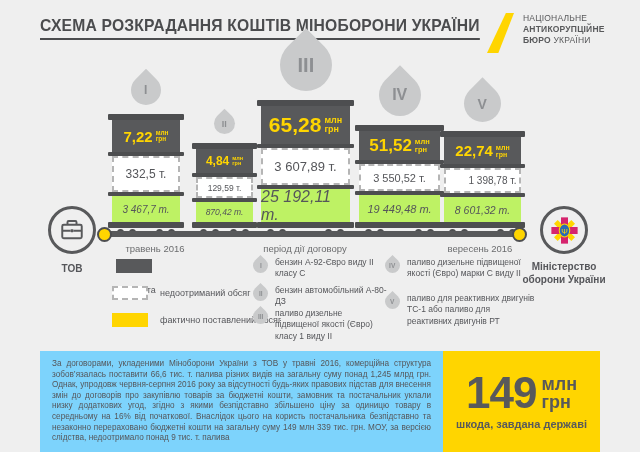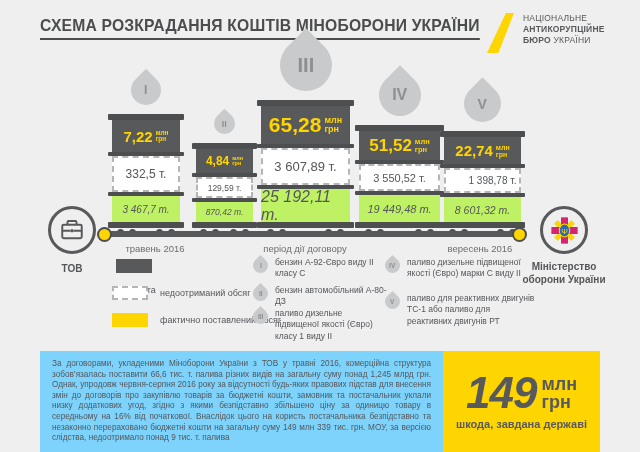--- a/index.html
+++ b/index.html
@@ -98,21 +98,21 @@
   .mini-drop i { transform:rotate(-45deg); font-style:normal; font-size:6.5px; font-weight:bold; color:#8d8f92; }
   .fuel-text { font-size:8.5px; color:#55565a; line-height:1.35; }
 
   
   .bottom { position:absolute; left:40px; top:351px; width:560px; display:flex; align-items:stretch; }
   .summary { flex:1; background:#7dd3fc; padding:8px 12px; }
   .summary p { font-size:8.2px; line-height:10.6px; color:#55565a; text-align:justify; }
   .damage { width:157px; background:#ffd500; display:flex; flex-direction:column;
             align-items:center; justify-content:center; padding:6px 8px; }
   .damage-main { display:flex; align-items:center; gap:5px; }
-  .damage-value { font-size:44px; font-weight:bold; color:#58595b; line-height:.9; letter-spacing:-1px;font-style:italic; }
+  .damage-value { font-size:44px; font-weight:bold; color:#58595b; line-height:.9; letter-spacing:-1px; }
   .damage-unit { font-size:18px; font-weight:bold; color:#58595b; line-height:1; text-align:left; }
   .damage-unit i { display:block; font-style:normal; }
   .damage-caption { font-size:11px; font-weight:bold; color:#58595b; margin-top:5px; white-space:nowrap; }
 </style>
 </head>
 <body>
 
 <div class="canvas">
 
   <h1 class="title">СХЕМА РОЗКРАДАННЯ КОШТІВ МІНОБОРОНИ УКРАЇНИ</h1>

